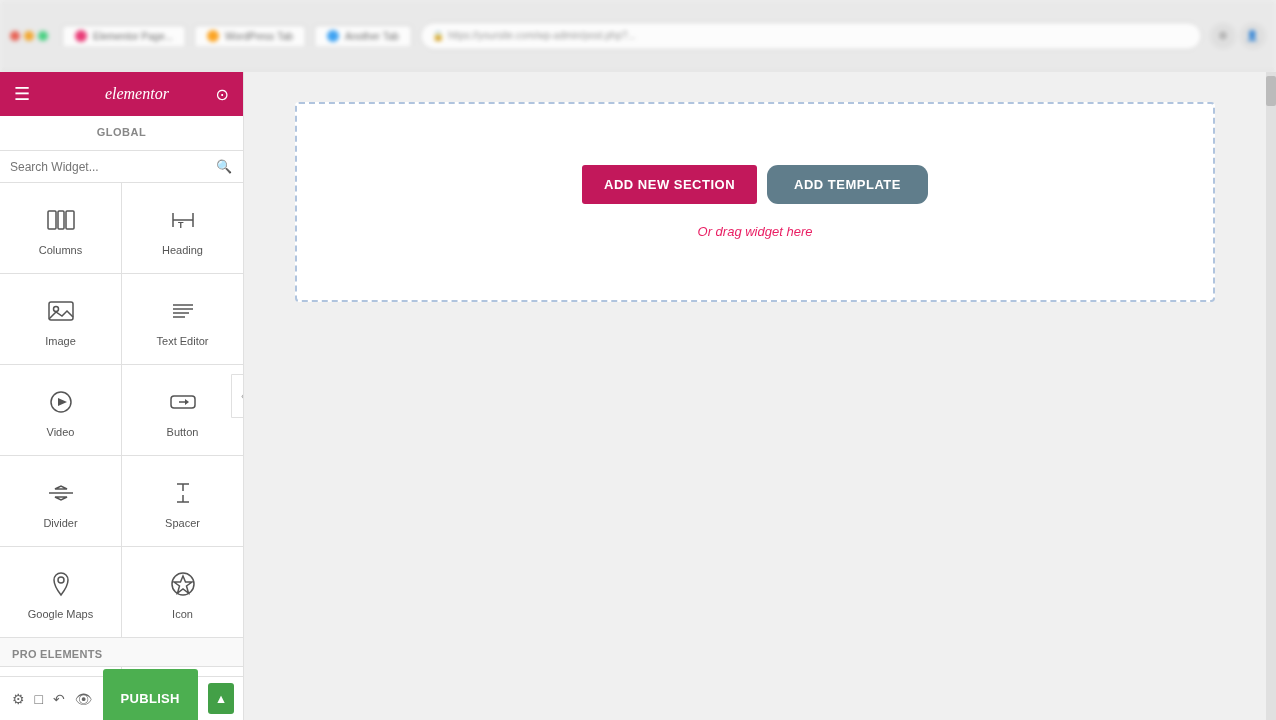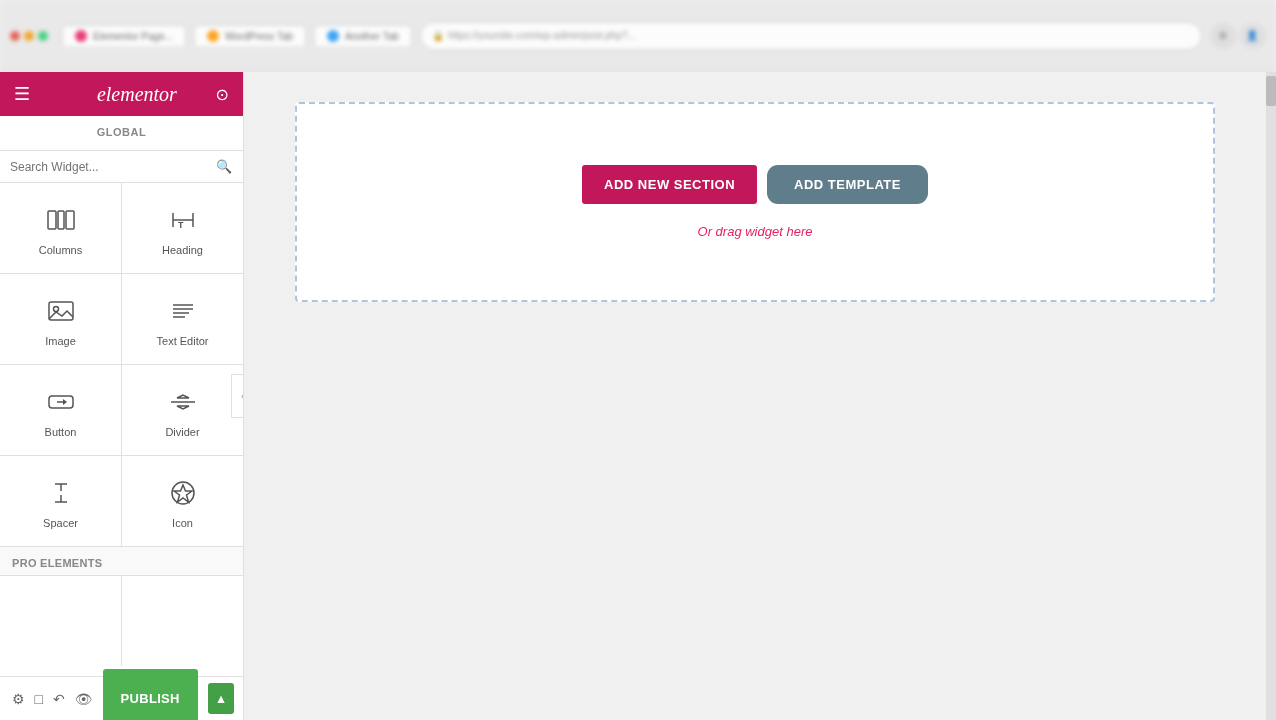--- a/index.html
+++ b/index.html
@@ -72,21 +72,21 @@
     .sidebar-header {
       background: #c2185b;
       height: 44px;
       display: flex;
       align-items: center;
       justify-content: space-between;
       padding: 0 14px;
     }
 
     .hamburger-icon { color: #fff; font-size: 18px; cursor: pointer; }
-    .elementor-logo { color: #fff; font-size: 20px; font-style: italic; font-family: Georgia, serif; margin-left: 28px; }
+    .elementor-logo { color: #fff; font-size: 16px; font-style: italic; font-family: Georgia, serif; margin-left: 28px; }
     .grid-icon { color: #fff; font-size: 16px; cursor: pointer; }
 
     .sidebar-tabs {
       display: flex;
       border-bottom: 1px solid #e0e0e0;
     }
     .sidebar-tab {
       flex: 1;
       text-align: center;
       padding: 10px 0;
@@ -408,20 +408,29 @@
             <svg viewBox="0 0 28 24" fill="none" stroke="#555" stroke-width="1.5">
               <line x1="4" y1="6" x2="24" y2="6"></line>
               <line x1="4" y1="10" x2="24" y2="10"></line>
               <line x1="4" y1="14" x2="20" y2="14"></line>
               <line x1="4" y1="18" x2="16" y2="18"></line>
             </svg>
           </div>
           <span class="widget-label">Text Editor</span>
         </div>
 
+        <div class="widget-item">
+          <div class="widget-icon">
+            <svg viewBox="0 0 28 24" fill="none" stroke="#555" stroke-width="1.5">
+              <circle cx="14" cy="12" r="10"></circle>
+              <polygon points="11,8 11,16 20,12" fill="#555" stroke="none"></polygon>
+            </svg>
+          </div>
+          <span class="widget-label">Video</span>
+        </div>
 
         <div class="widget-item">
           <div class="widget-icon">
             <svg viewBox="0 0 28 20" fill="none" stroke="#555" stroke-width="1.5">
               <rect x="2" y="4" width="24" height="12" rx="3"></rect>
               <line x1="10" y1="10" x2="18" y2="10"></line>
               <polygon points="16,7 20,10 16,13" fill="#555" stroke="none"></polygon>
             </svg>
           </div>
           <span class="widget-label">Button</span>
@@ -443,20 +452,29 @@
             <svg viewBox="0 0 28 24" fill="none" stroke="#555" stroke-width="1.5">
               <line x1="14" y1="3" x2="14" y2="10"></line>
               <line x1="14" y1="14" x2="14" y2="21"></line>
               <line x1="8" y1="3" x2="20" y2="3"></line>
               <line x1="8" y1="21" x2="20" y2="21"></line>
             </svg>
           </div>
           <span class="widget-label">Spacer</span>
         </div>
 
+        <div class="widget-item">
+          <div class="widget-icon">
+            <svg viewBox="0 0 28 28" fill="none" stroke="#555" stroke-width="1.5">
+              <path d="M14 3 C10,3 7,6 7,10 C7,16 14,25 14,25 C14,25 21,16 21,10 C21,6 18,3 14,3 Z"></path>
+              <circle cx="14" cy="10" r="3"></circle>
+            </svg>
+          </div>
+          <span class="widget-label">Google Maps</span>
+        </div>
 
         <div class="widget-item">
           <div class="widget-icon">
             <svg viewBox="0 0 28 28" fill="none" stroke="#555" stroke-width="1.5">
               <circle cx="14" cy="14" r="11"></circle>
               <polygon points="14,6 16.5,12 23,12 17.5,16 19.5,23 14,19 8.5,23 10.5,16 5,12 11.5,12" fill="none" stroke="#555"></polygon>
             </svg>
           </div>
           <span class="widget-label">Icon</span>
         </div>

